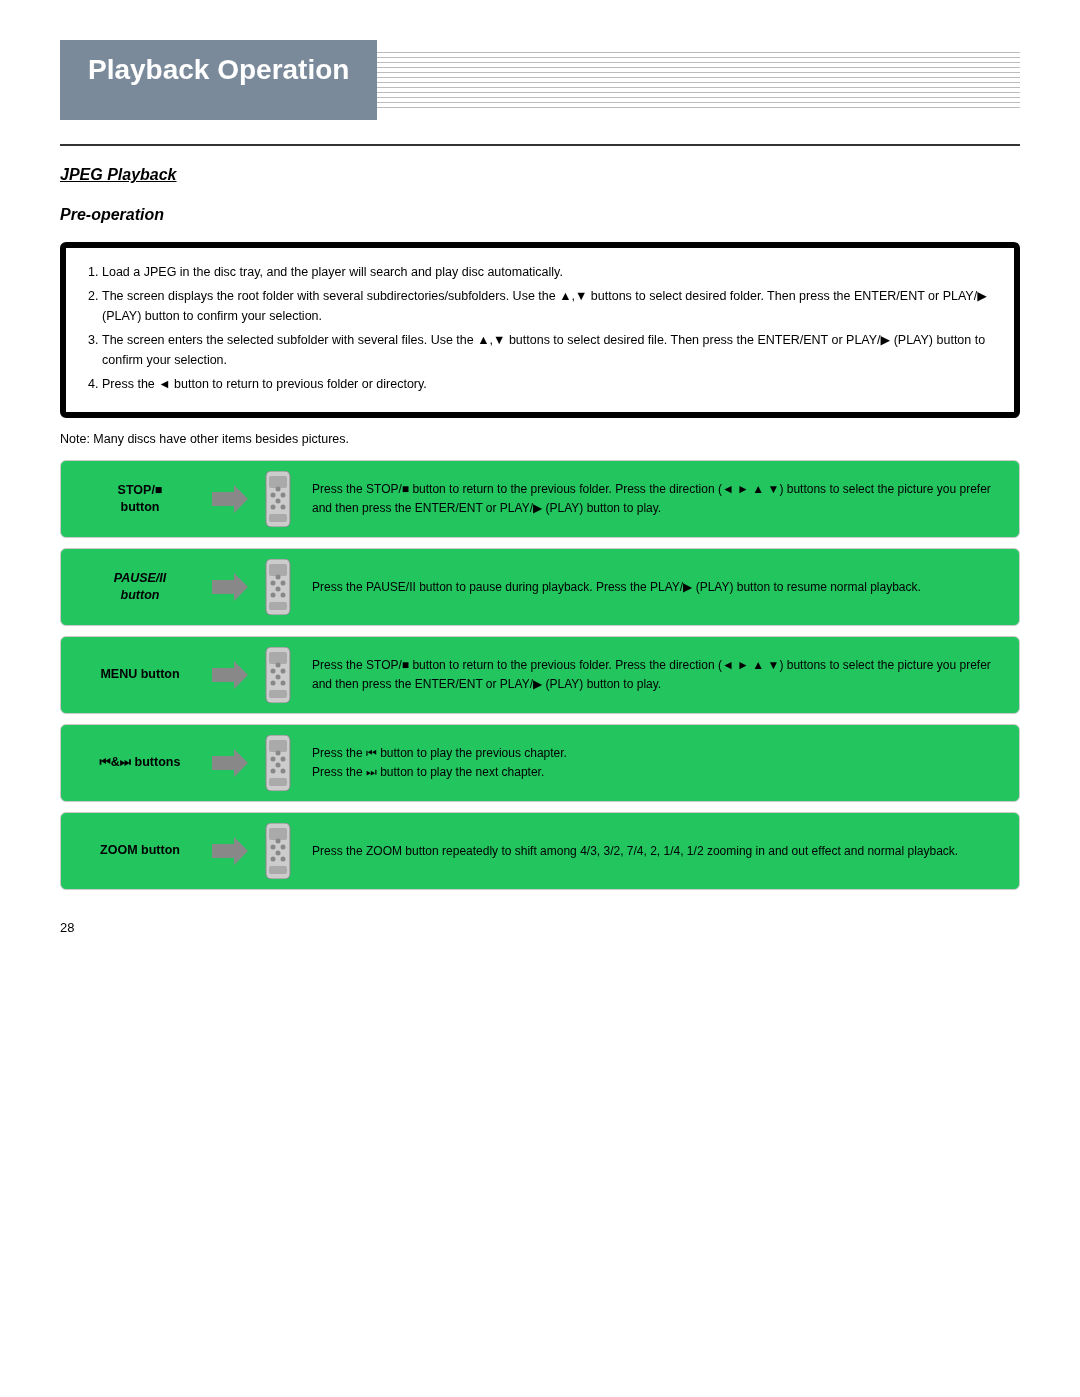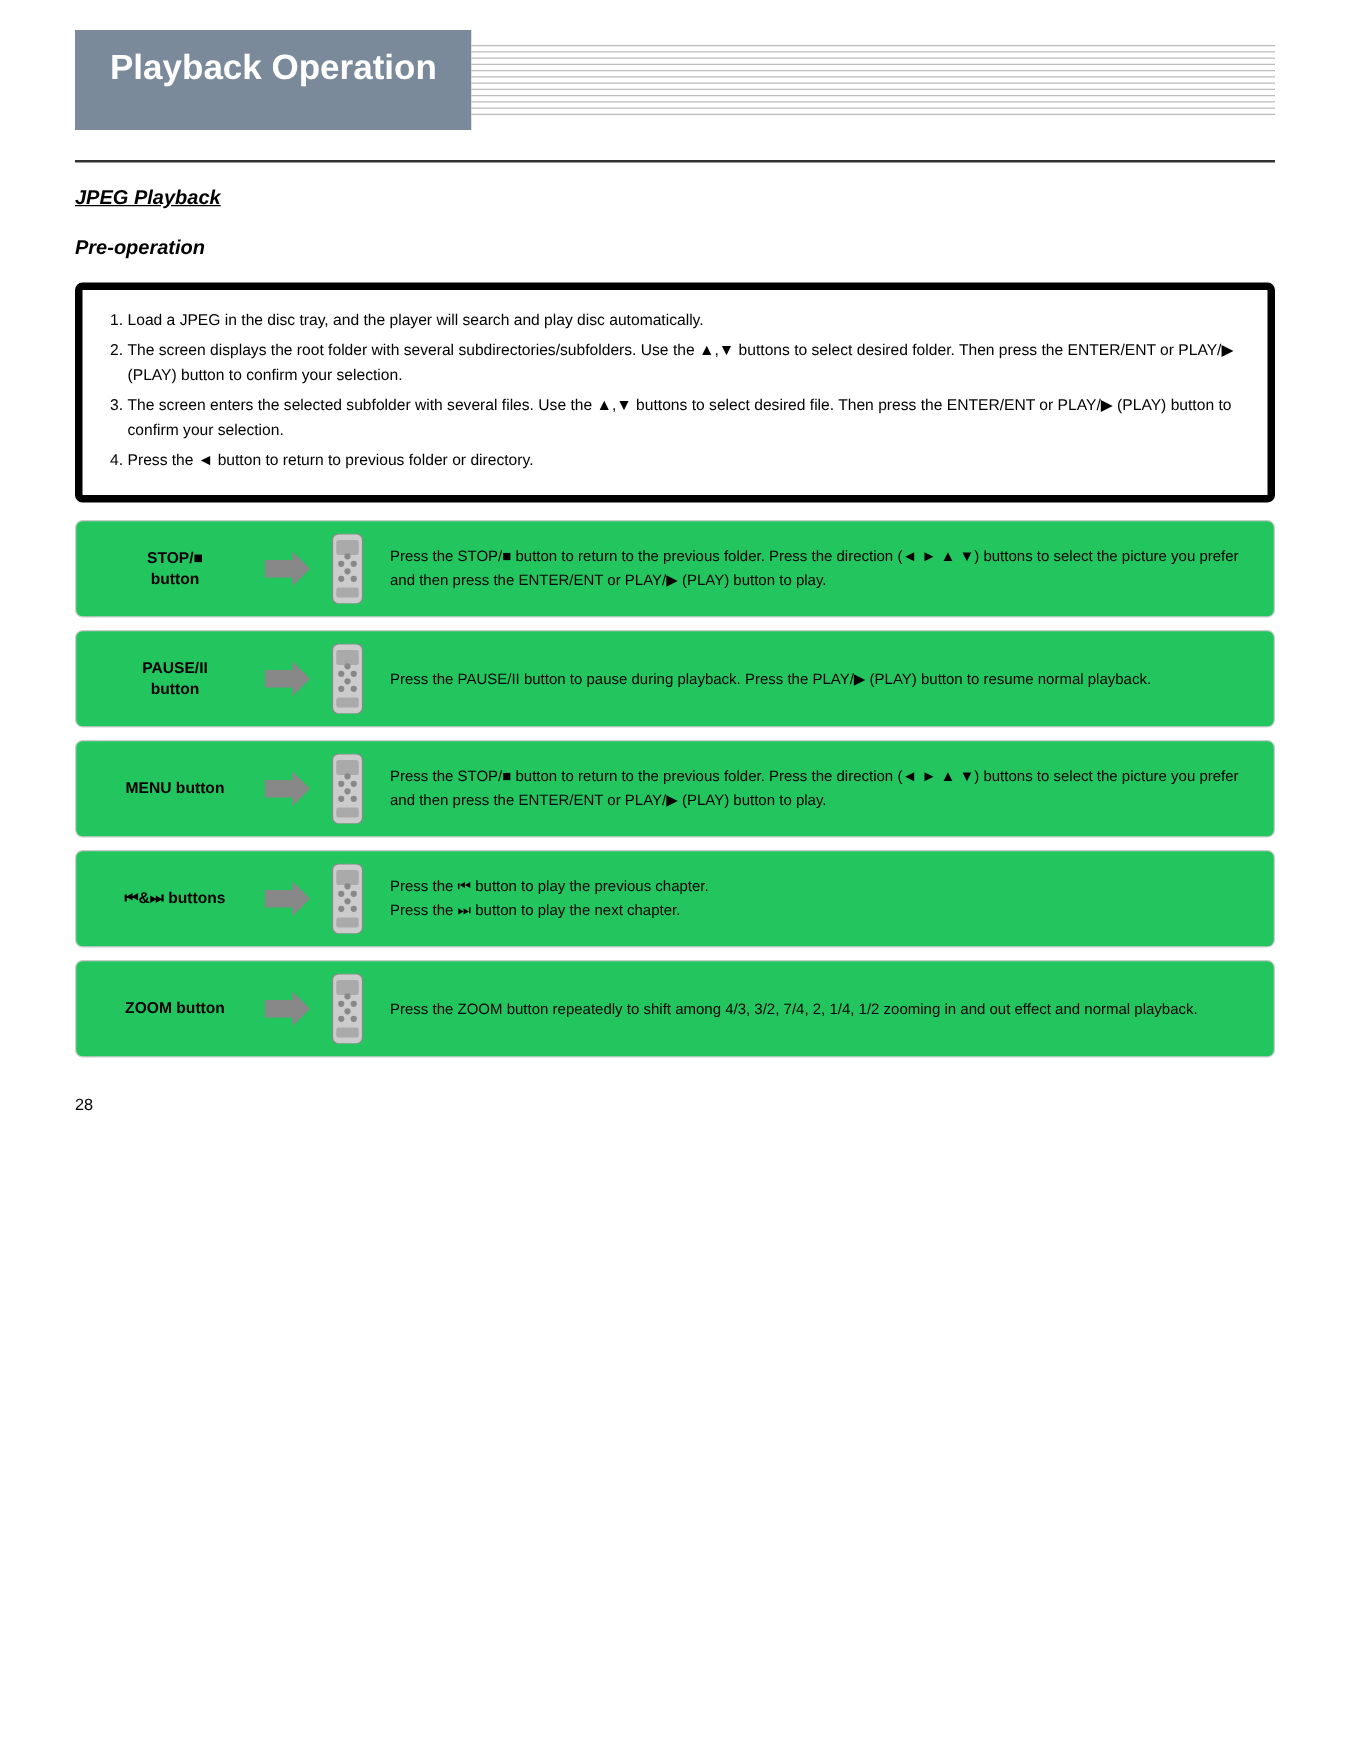--- a/index.html
+++ b/index.html
@@ -10,21 +10,21 @@
       color: #000;
       width: 1080px;
       min-height: 1397px;
       padding: 0;
     }
 
     .page {
       width: 1080px;
       min-height: 1397px;
       background: #fff;
-      padding: 24px 60px 60px 60px;
+      padding: 40px 60px 60px 60px;
       position: relative;
     }
 
     
     .header-section {
       display: flex;
       align-items: stretch;
       margin-bottom: 24px;
       position: relative;
     }
@@ -199,20 +199,21 @@
 
   <div class="info-box">
     <ol id="pre-op-list">
     <li>Load a JPEG in the disc tray, and the player will search and play disc automatically.</li>
         <li>The screen displays the root folder with several subdirectories/subfolders. Use the ▲,▼ buttons to select desired folder. Then press the ENTER/ENT or PLAY/▶ (PLAY) button to confirm your selection.</li>
         <li>The screen enters the selected subfolder with several files. Use the ▲,▼ buttons to select desired file. Then press the ENTER/ENT or PLAY/▶ (PLAY) button to confirm your selection.</li>
         <li>Press the ◄ button to return to previous folder or directory.</li>
       </ol>
   </div>
 
+  <div class="note-text">Note: Many discs have other items besides pictures.</div>
 
 
   <div id="op-rows-container">
   <div class="op-row">
         <div class="op-label-box" style="white-space: pre-line;">STOP/■
 button</div>
         <div class="arrow-box">
     <svg width="36" height="28" viewBox="0 0 36 28">
       <polygon points="0,7 22,7 22,0 36,14 22,28 22,21 0,21" fill="#888"></polygon>
     </svg>
@@ -227,21 +228,21 @@
       <circle cx="18" cy="30" r="2.5" fill="#888"></circle>
       <circle cx="13" cy="36" r="2.5" fill="#888"></circle>
       <circle cx="23" cy="36" r="2.5" fill="#888"></circle>
       <circle cx="18" cy="18" r="2.5" fill="#888"></circle>
       <rect x="9" y="43" width="18" height="8" rx="2" fill="#aaa"></rect>
     </svg>
   </div>
         <div class="op-description" style="white-space: pre-line;">Press the STOP/■ button to return to the previous folder. Press the direction (◄ ► ▲ ▼) buttons to select the picture you prefer and then press the ENTER/ENT or PLAY/▶ (PLAY) button to play.</div>
       </div>
       <div class="op-row">
-        <div class="op-label-box" style="white-space: pre-line;">PAUSE/II
+        <div class="op-label-box" style="white-space: pre-line; font-style: italic;">PAUSE/II
 button</div>
         <div class="arrow-box">
     <svg width="36" height="28" viewBox="0 0 36 28">
       <polygon points="0,7 22,7 22,0 36,14 22,28 22,21 0,21" fill="#888"></polygon>
     </svg>
   </div>
         <div class="device-img">
     <svg width="36" height="56" viewBox="0 0 36 56">
 
       <rect x="6" y="0" width="24" height="56" rx="5" ry="5" fill="#ccc" stroke="#888" stroke-width="1"></rect>

